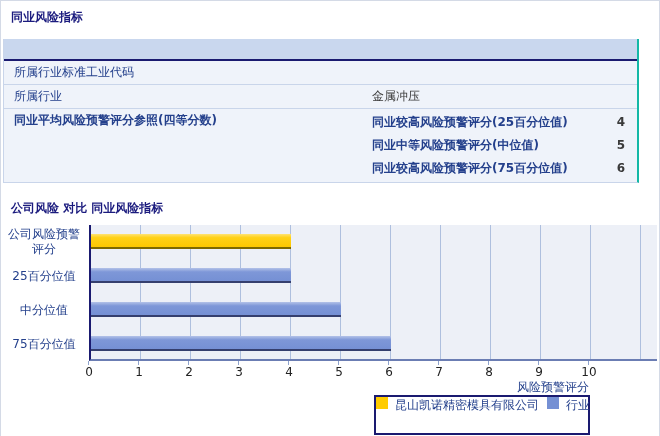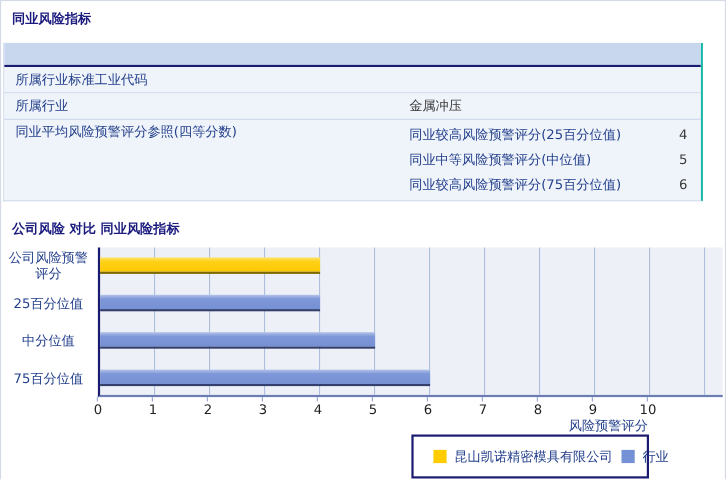--- a/index.html
+++ b/index.html
@@ -10,21 +10,21 @@
 
   .section-title { position:absolute; left:10px; font-weight:bold; color:#1b1b7e; font-size:12px; }
   #title1 { top:8px; }
   #title2 { top:199px; }
 
   
   .tbl { position:absolute; left:2px; top:38px; width:636px;
     border-left:1px solid #c9d5ea; border-right:2px solid #14b8a6; border-bottom:1px solid #c9d5ea; }
   .tbl-head { height:22px; background:#c9d7ee; border-bottom:2px solid #1a1a70; }
   .row { display:flex; background:#eff3fa; border-bottom:1px solid #c9d5ea; min-height:22px; }
-  .row:last-child { border-bottom:none; }
+  .row:last-child { border-bottom:none;font-weight:bold; }
   .cell-label { width:368px; padding:3px 4px 3px 10px; }
   .cell-value { flex:1; padding:3px 12px 3px 0; color:#3a3a3a; }
   .peer-row { align-items:flex-start; }
   .peer-right { flex:1; padding:2px 0; }
   .peer-line { display:flex; height:23px; line-height:21px; }
   .peer-line .p-label { flex:1; padding-top:1px; }
   .peer-line .p-value { width:40px; text-align:right; padding:1px 12px 0 0; color:#3a3a3a; }
 
   
   .chart { position:absolute; left:0; top:218px; width:660px; height:180px; }
@@ -37,21 +37,21 @@
   .bar.industry { background:linear-gradient(to bottom,#b3c2e8 0%,#7e97d8 30%,#7590d4 100%); border-color:#353f6e; }
   .cat-labels { position:absolute; left:2px; top:6px; width:82px; height:136px; }
   .cat-label { position:absolute; left:0; width:82px; display:flex; align-items:center;
     justify-content:center; text-align:center; line-height:15px; color:#24408c; }
   .x-ticks { position:absolute; left:88px; top:146px; width:568px; height:14px; }
   .x-tick { position:absolute; width:40px; text-align:center; color:#222; }
   .x-axis-label { position:absolute; left:516px; top:160px; color:#24408c; }
 
   
   .legend { position:absolute; left:373px; top:394px; width:216px; height:40px;
-    border:2px solid #1a1a70; background:#fff; display:flex; align-items:center; padding:0 18px; }
+    border:2px solid #1a1a70; background:#fff; display:flex; padding:0 0; }
   .swatch { width:12px; height:12px; flex:0 0 12px; }
   .legend-label { padding:0 8px 0 7px; white-space:nowrap; color:#24408c; }
 </style>
 </head>
 <body>
 
 <div class="page">
 
   <div class="section-title" id="title1">同业风险指标</div>
 

